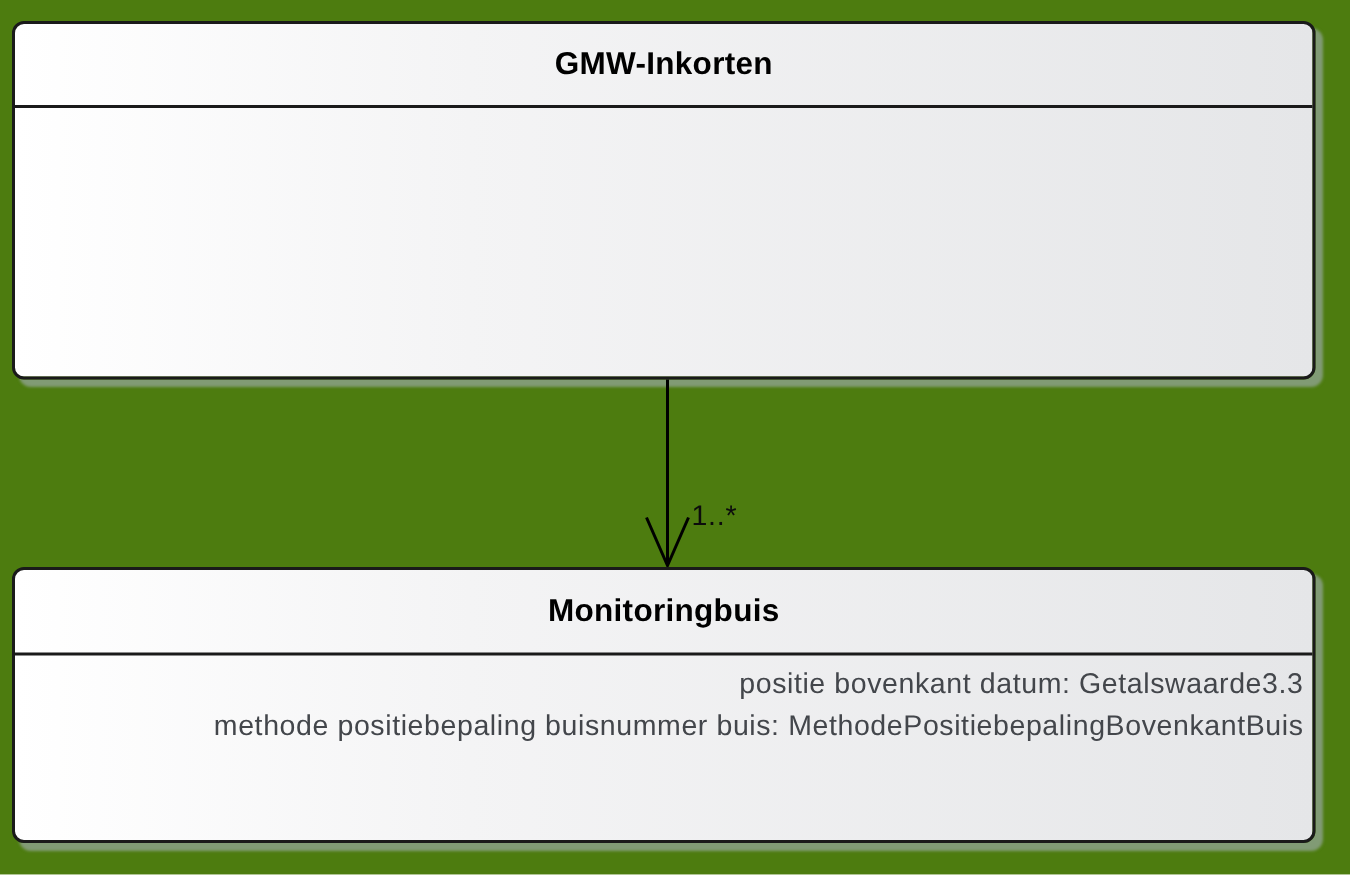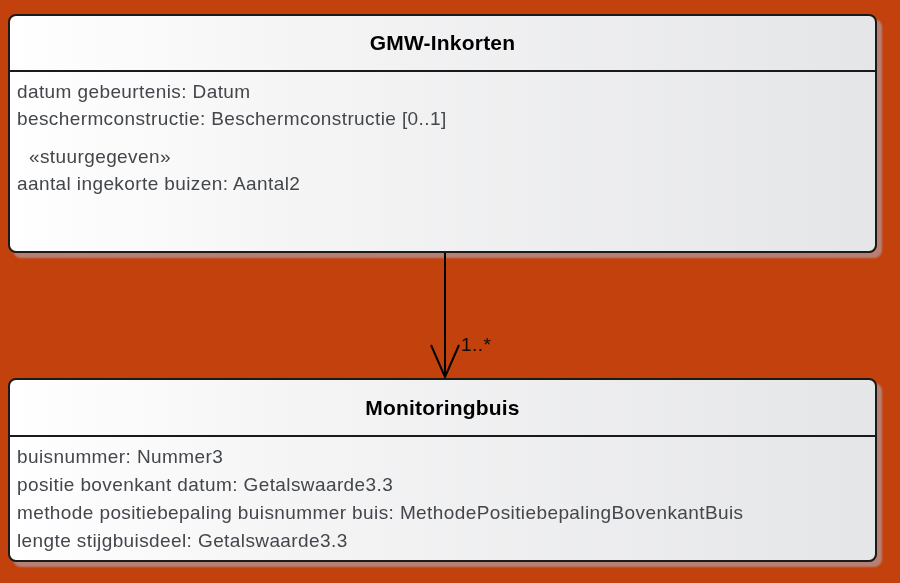--- a/index.html
+++ b/index.html
@@ -1,27 +1,27 @@
 <!DOCTYPE html>
 <html><head>
 <meta charset="utf-8">
 <style>
   html,body{margin:0;padding:0;background:#ffffff;}
   .canvas{
-    position:relative;width:900px;height:583px;background:#c2410c;
+    position:relative;width:900px;height:583px;background:#4d7c0f;
     font-family:"Liberation Sans",sans-serif;overflow:hidden;
   }
   .uml-class{
     position:absolute;left:8px;width:869px;box-sizing:border-box;
     border:2px solid #1a1a1a;border-radius:8px;
     background:linear-gradient(to right,#ffffff 0%,#f4f4f5 35%,#e5e6e8 100%);
     box-shadow:5px 5px 2px rgba(173,181,203,0.55);
   }
   .class-box-1{top:14px;height:239px;}
-  .class-box-2{top:378px;height:184px;}
+  .class-box-2{top:378px;height:184px;text-align:right;}
   .class-header{
     display:flex;align-items:center;justify-content:center;
     border-bottom:2px solid #1a1a1a;
     font-weight:bold;font-size:21px;color:#000000;letter-spacing:0.2px;
   }
   .class-box-1 .class-header{height:54px;}
   .class-box-2 .class-header{height:55px;}
   .class-attrs{
     padding:6px 6px 0 7px;font-size:19px;letter-spacing:0.4px;color:#43464b;
   }
@@ -34,37 +34,29 @@
     font-size:19px;color:#0c0c0c;letter-spacing:0.5px;
   }
 </style>
 </head>
 <body>
 
 <div class="canvas">
 
   <div class="uml-class class-box-1">
     <div class="class-header">GMW-Inkorten</div>
-    <div class="class-attrs">
-      <div class="attr-row">datum gebeurtenis: Datum</div>
-      <div class="attr-row">beschermconstructie: Beschermconstructie [0..1]</div>
-      <div class="attr-row stereotype-row">«stuurgegeven»</div>
-      <div class="attr-row">aantal ingekorte buizen: Aantal2</div>
-    </div>
   </div>
 
   <svg class="assoc-svg" width="900" height="583" viewBox="0 0 900 583">
     <line x1="445" y1="253" x2="445" y2="376" stroke="#000000" stroke-width="2"></line>
     <polyline points="431,345 445,377 459,345" fill="none" stroke="#000000" stroke-width="2"></polyline>
   </svg>
   <div class="multiplicity">1..*</div>
 
   <div class="uml-class class-box-2">
     <div class="class-header">Monitoringbuis</div>
     <div class="class-attrs">
-      <div class="attr-row">buisnummer: Nummer3</div>
       <div class="attr-row">positie bovenkant datum: Getalswaarde3.3</div>
       <div class="attr-row">methode positiebepaling buisnummer buis: MethodePositiebepalingBovenkantBuis</div>
-      <div class="attr-row">lengte stijgbuisdeel: Getalswaarde3.3</div>
     </div>
   </div>
 
 </div>
 
 </body></html>

